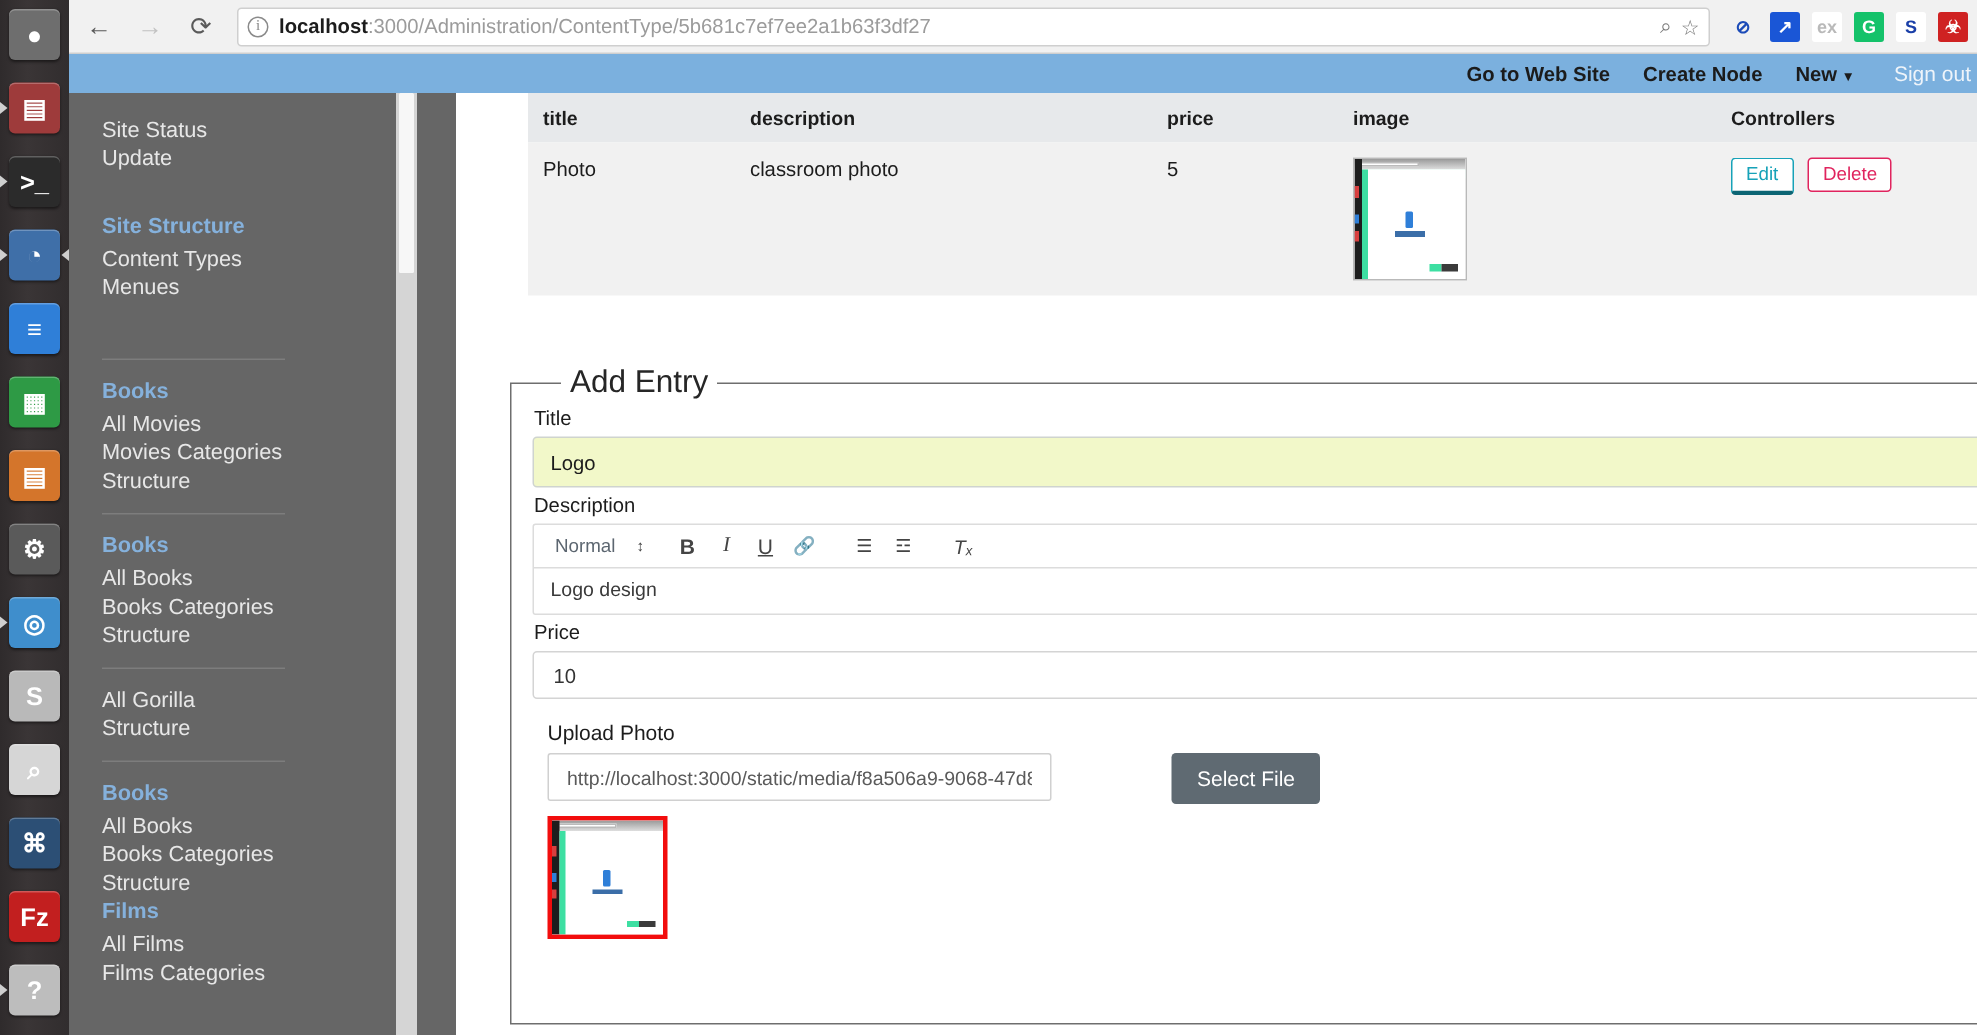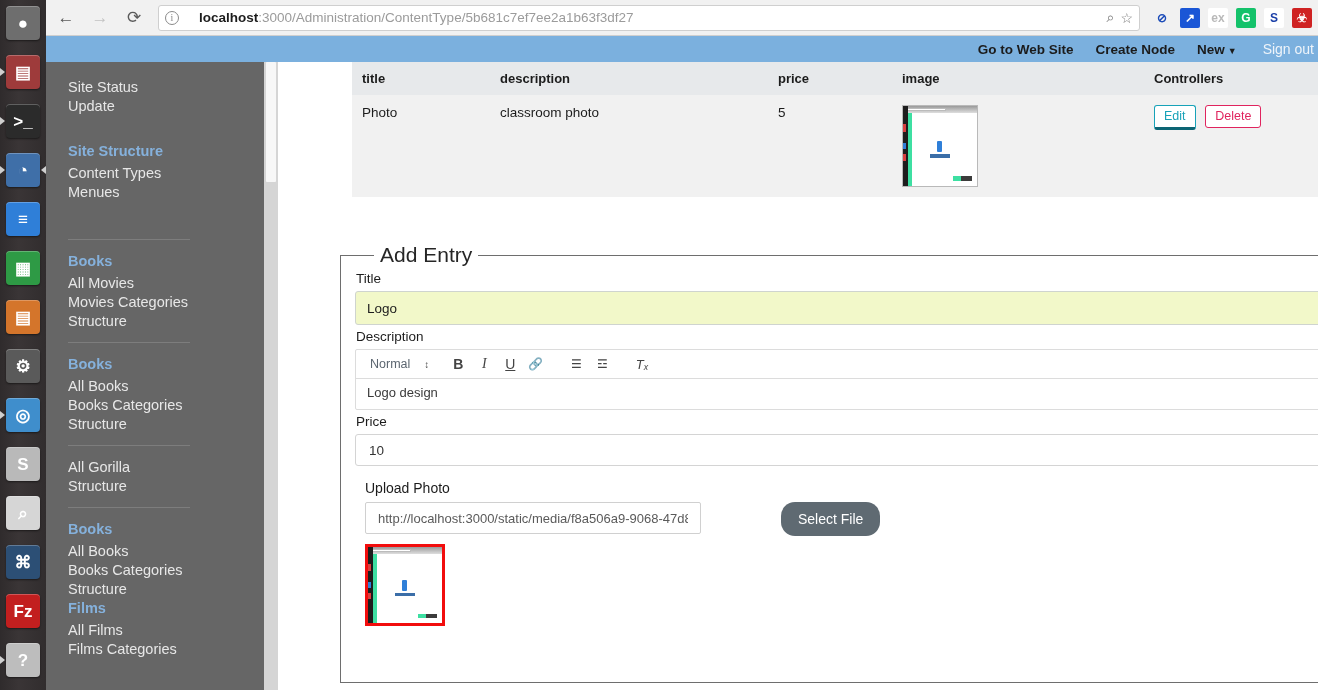--- a/index.html
+++ b/index.html
@@ -63,21 +63,21 @@
     background: #fff; border: 1px solid #cfcfcf; border-radius: 3px;
     display: flex; align-items: center; padding: 0 6px;
     font-size: 13.5px;
   }
   #omnibox .info-ic {
     width: 14px; height: 14px; border: 1.3px solid #8a8a8a;
     border-radius: 50%; color: #8a8a8a; font-size: 10px;
     display: flex; align-items: center; justify-content: center;
     margin-right: 7px; font-family: "Liberation Serif", serif;
   }
-  #url-text { flex: 1; color: #9b9b9b; white-space: nowrap; overflow: hidden; margin-left: 13px; }
+  #url-text { flex: 1; color: #9b9b9b; white-space: nowrap; overflow: hidden; }
   #url-text b { color: #1c1c1c; font-weight: bold; }
   .omni-ic { color: #7a7a7a; font-size: 14px; margin-left: 6px; }
   #ext-bar { display: flex; align-items: center; padding-right: 2px; }
   .ext-icon {
     width: 20px; height: 20px; margin: 0 4px;
     display: flex; align-items: center; justify-content: center;
     font-size: 12px; font-weight: bold; border-radius: 2px;
   }
 
   
@@ -100,21 +100,21 @@
   .topnav-link {
     color: #1b1b1b; font-size: 13.5px; font-weight: bold;
     margin-left: 22px; white-space: nowrap;
   }
   .topnav-link.muted { color: #eef4fa; font-weight: normal; font-size: 14px; margin-left: 26px; }
   .caret { font-size: 9px; margin-left: 3px; }
 
   
   #sidebar {
     position: absolute; left: 0; top: 26px;
-    width: 218px; height: 628px;
+    width: 258px; height: 628px;
     background: #666666;
     padding: 16px 0 0 22px;
     overflow: hidden;
     z-index: 10;
   }
   #sidebar-scroll {
     position: absolute; left: 218px; top: 26px;
     width: 14px; height: 628px;
     background: #d5d5d5;
     z-index: 10;
@@ -243,21 +243,21 @@
 
   #upload-row { display: flex; align-items: flex-start; margin-left: 10px; margin-top: 6px; }
   #file-url {
     width: 336px; height: 32px; background: #fff;
     border: 1px solid #d0d0d0; border-radius: 2px;
     font-size: 13px; color: #5a5a5a; padding: 0 12px;
     font-family: "Liberation Sans", sans-serif;
   }
   #select-file-btn {
     margin-left: 80px; background: #5f6a72; color: #fff;
-    border: none; border-radius: 14px;
+    border: none; border-radius: 3px;
     font-size: 14px; padding: 9px 17px;
     font-family: "Liberation Sans", sans-serif;
   }
 </style>
 </head>
 <body>
 
 <div id="os-dock">
     <div class="dock-icon">
       <span class="dock-glyph" style="background: rgb(110, 110, 110);">●</span>

